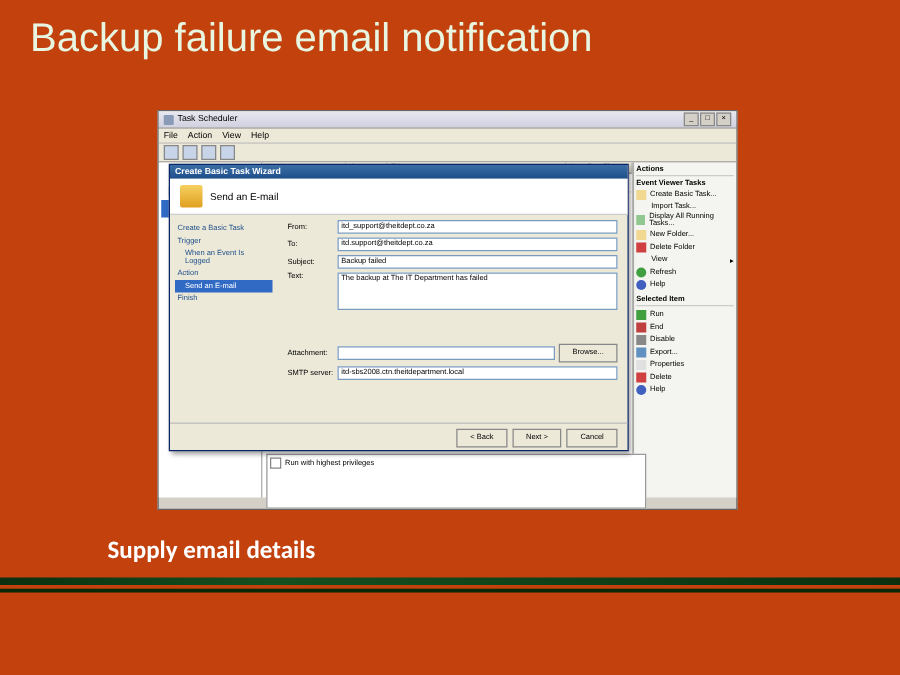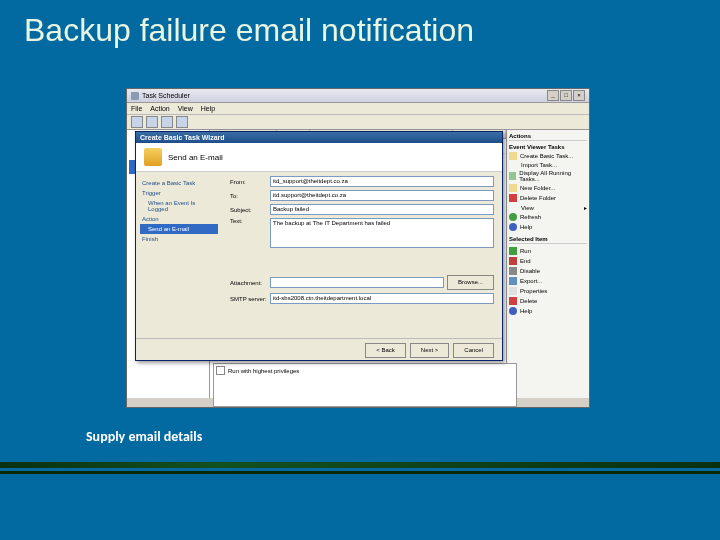--- a/index.html
+++ b/index.html
@@ -1,16 +1,16 @@
 <!DOCTYPE html>
 <html><head>
 <meta charset="utf-8">
 <style>
 html,body{margin:0;padding:0;width:720px;height:540px;background:#000;font-family:Tahoma,Arial,sans-serif;overflow:hidden}
-.slide{width:720px;height:540px;position:relative;background:#0369a1}
+.slide{width:720px;height:540px;position:relative;background:#c2410c}
 .title{color:#e8f5e0;font-size:32px;font-weight:400;font-family:"Trebuchet MS",sans-serif;padding:12px 0 0 24px;letter-spacing:0px}
 .screenshot{position:absolute;left:126px;top:88px;width:462px;height:318px;background:#d4d0c8;border:1px solid #666;font-size:7px;color:#000}
 .ts-title{background:linear-gradient(#e8e8f0,#d0d0e0);height:11px;padding:1px 4px;font-size:7px;border-bottom:1px solid #999;display:flex;align-items:center;gap:3px}
 .ts-title .ico{width:8px;height:8px;background:#8a9bb8;border-radius:1px}
 .ts-ctrl{margin-left:auto;display:flex;gap:1px}
 .ts-ctrl span{width:10px;height:9px;background:#d4d0c8;border:1px solid #888;font-size:6px;text-align:center;line-height:8px}
 .menu{background:#ece9d8;height:11px;padding:0 4px;font-size:7px;display:flex;gap:8px;align-items:center;border-bottom:1px solid #bbb}
 .tbar{background:#ece9d8;height:14px;border-bottom:1px solid #999;display:flex;align-items:center;padding:0 4px;gap:3px}
 .tico{width:10px;height:10px;background:#c8d4e8;border:1px solid #888}
 .body{display:flex;height:268px}
@@ -40,21 +40,21 @@
 .wiz-form{flex:1;padding:4px 8px;font-size:6px}
 .frow{display:flex;align-items:center;margin-bottom:3px}
 .flbl{width:40px}
 .finp{flex:1;height:9px;background:#fff;border:1px solid #7a9ac0;padding:0 2px;font-size:6px;line-height:9px;overflow:hidden}
 .ftxt{height:28px}
 .wiz-btns{display:flex;justify-content:flex-end;gap:4px;padding:4px 8px;border-top:1px solid #bbb}
 .wbtn{height:13px;padding:0 10px;background:#ece9d8;border:1px solid #888;font-size:6px;line-height:12px}
 .bpane{position:absolute;left:86px;top:274px;width:298px;height:38px;background:#fff;border:1px solid #999;font-size:6px;padding:2px}
 .chk{display:flex;align-items:center;gap:3px}
 .cbox{width:7px;height:7px;border:1px solid #888;background:#fff}
-.caption{position:absolute;left:86px;top:428px;color:#fff;font-size:14px;font-weight:bold;font-family:Calibri,Arial,sans-serif}
+.caption{position:absolute;left:86px;top:428px;color:#fff;font-size:20px;font-weight:bold;font-family:Calibri,Arial,sans-serif}
 .bbar{position:absolute;left:0;bottom:72px;width:720px;height:6px;background:linear-gradient(90deg,#0a3010,#145020 30%,#0a3010)}
 .bbar2{position:absolute;left:0;bottom:66px;width:720px;height:3px;background:#082808}
 </style>
 </head>
 <body>
 
 <div class="slide">
   <div class="title">Backup failure email notification</div>
 
   <div class="screenshot">

